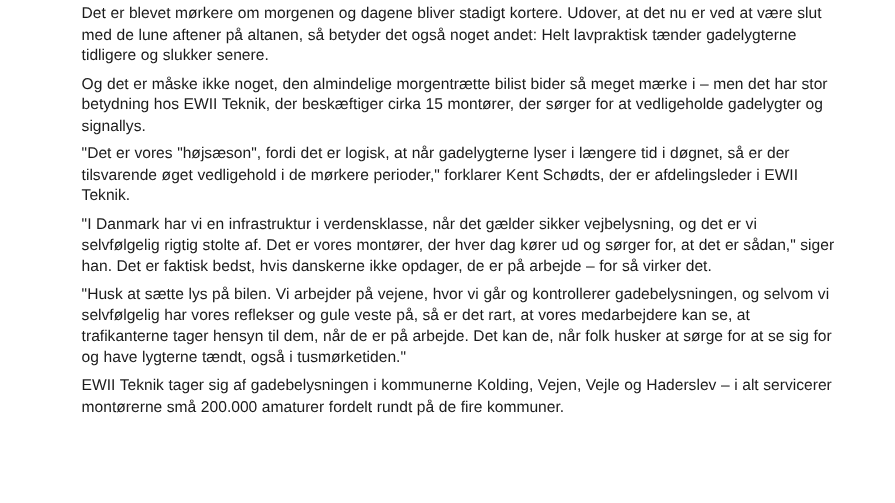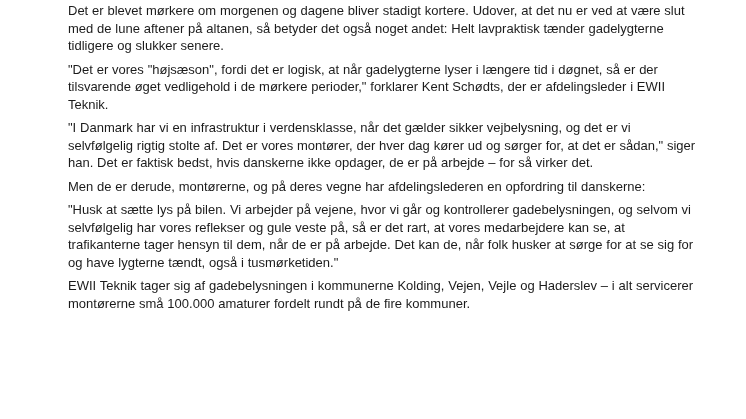--- a/index.html
+++ b/index.html
@@ -29,27 +29,29 @@
 </style>
 </head>
 <body style="background: rgb(255, 255, 255);">
 
 <main class="page">
   <article class="body-text" style="color: rgb(27, 27, 27);">
 
   <p>Det er blevet mørkere om morgenen og dagene bliver stadigt kortere. Udover, at det nu er ved at være slut
 med de lune aftener på altanen, så betyder det også noget andet: Helt lavpraktisk tænder gadelygterne
 tidligere og slukker senere.</p>
+      <p>Og det er måske ikke noget, den almindelige morgentrætte bilist bider så meget mærke i – men det har stor
+betydning hos EWII Teknik, der beskæftiger cirka 15 montører, der sørger for at vedligeholde gadelygter og
+signallys.</p>
       <p>"Det er vores "højsæson", fordi det er logisk, at når gadelygterne lyser i længere tid i døgnet, så er der
 tilsvarende øget vedligehold i de mørkere perioder," forklarer Kent Schødts, der er afdelingsleder i EWII
 Teknik.</p>
       <p>"I Danmark har vi en infrastruktur i verdensklasse, når det gælder sikker vejbelysning, og det er vi
 selvfølgelig rigtig stolte af. Det er vores montører, der hver dag kører ud og sørger for, at det er sådan," siger
 han. Det er faktisk bedst, hvis danskerne ikke opdager, de er på arbejde – for så virker det.</p>
-      <p>Men de er derude, montørerne, og på deres vegne har afdelingslederen en opfordring til danskerne:</p>
       <p>"Husk at sætte lys på bilen. Vi arbejder på vejene, hvor vi går og kontrollerer gadebelysningen, og selvom vi
 selvfølgelig har vores reflekser og gule veste på, så er det rart, at vores medarbejdere kan se, at
 trafikanterne tager hensyn til dem, når de er på arbejde. Det kan de, når folk husker at sørge for at se sig for
 og have lygterne tændt, også i tusmørketiden."</p>
       <p>EWII Teknik tager sig af gadebelysningen i kommunerne Kolding, Vejen, Vejle og Haderslev – i alt servicerer
-montørerne små 100.000 amaturer fordelt rundt på de fire kommuner.</p>
+montørerne små 200.000 amaturer fordelt rundt på de fire kommuner.</p>
     </article>
 </main>
 
 </body></html>

